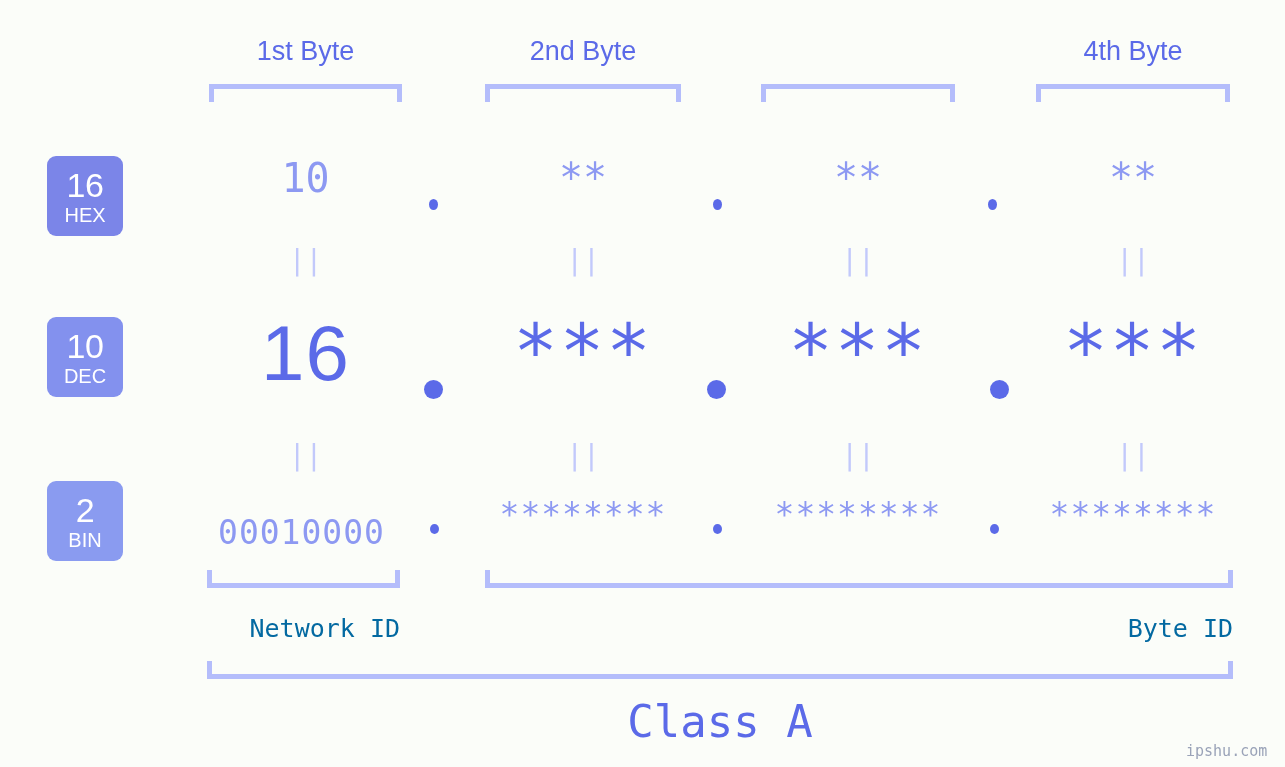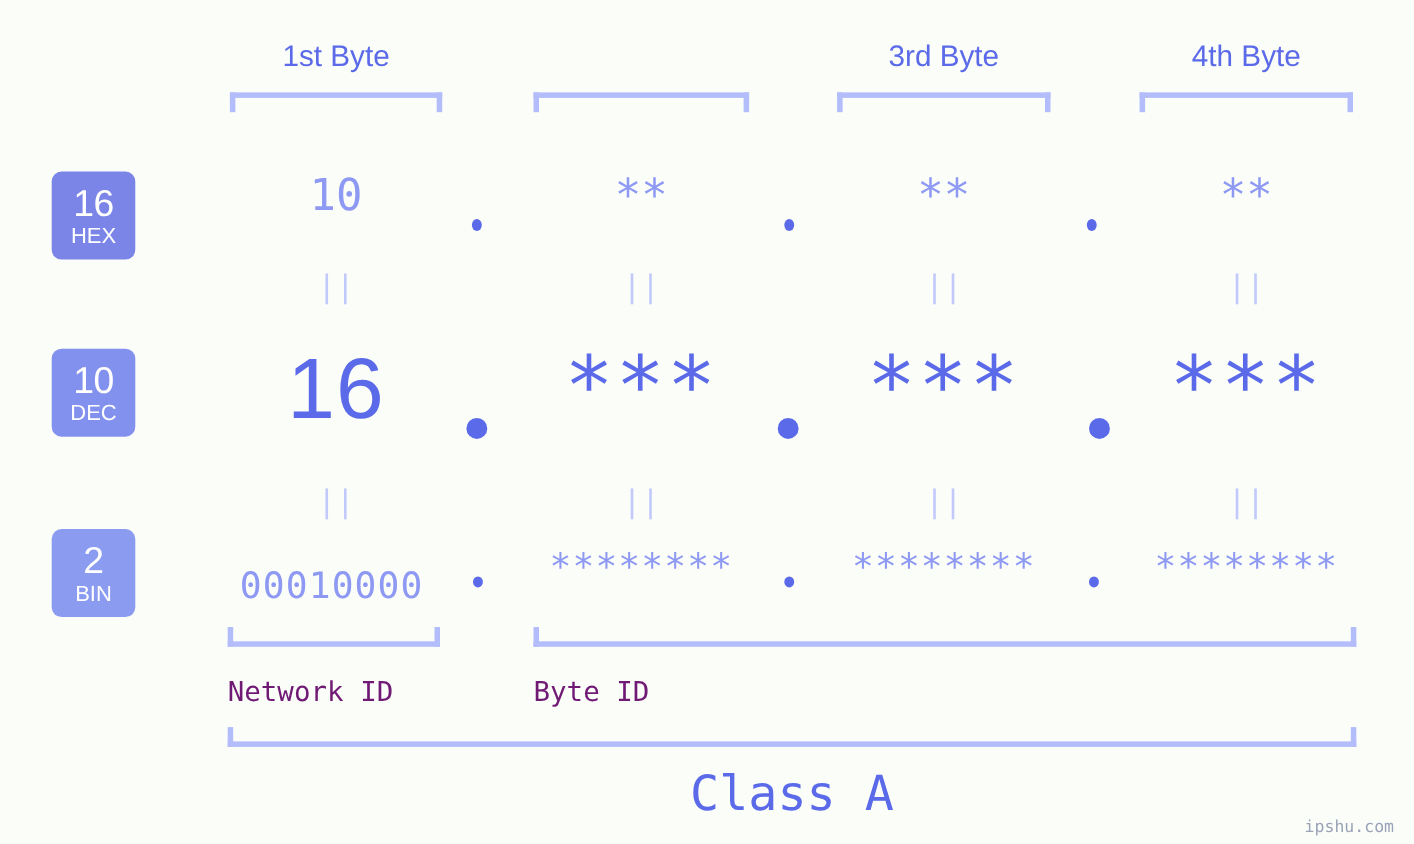--- a/index.html
+++ b/index.html
@@ -120,22 +120,22 @@
     line-height: 1;
     text-align: center;
     white-space: nowrap;
   }
 
   
   .id-label {
     position: absolute;
     font-family: "DejaVu Sans Mono", monospace;
     font-size: 25px;
-    color: #701a75;
-    text-align: left;
+    color: #0369a1;
+    text-align: right;
     white-space: nowrap;
   }
   .class-label {
     position: absolute;
     font-family: "DejaVu Sans Mono", monospace;
     font-size: 44px;
     color: #5b6ae8;
     text-align: center;
     white-space: nowrap;
   }
@@ -146,21 +146,21 @@
     color: #9aa3b8;
     white-space: nowrap;
   }
 </style>
 </head>
 <body>
 
 <div id="stage">
 
   <div class="byte-label" style="left:209px; top:36px; width:193px;">1st Byte</div>
-  <div class="byte-label" style="left:761px; top:36px; width:194px;">3rd Byte</div>
+  <div class="byte-label" style="left:485px; top:36px; width:196px;">2nd Byte</div>
   <div class="byte-label" style="left:1036px; top:36px; width:194px;">4th Byte</div>
 
   <div class="bracket bracket-down" style="left:209px; top:84px; width:193px; height:18px;"></div>
   <div class="bracket bracket-down" style="left:485px; top:84px; width:196px; height:18px;"></div>
   <div class="bracket bracket-down" style="left:761px; top:84px; width:194px; height:18px;"></div>
   <div class="bracket bracket-down" style="left:1036px; top:84px; width:194px; height:18px;"></div>
 
   <div class="badge" style="left:47px; top:156px; background:#7b85e8;">
     <span class="num">16</span>
     <span class="nm">HEX</span>

